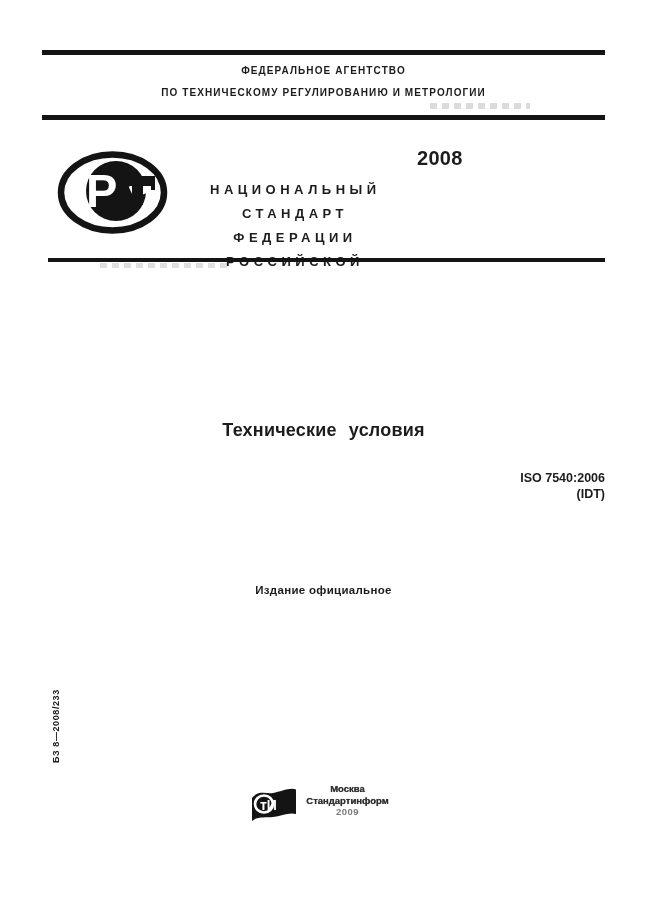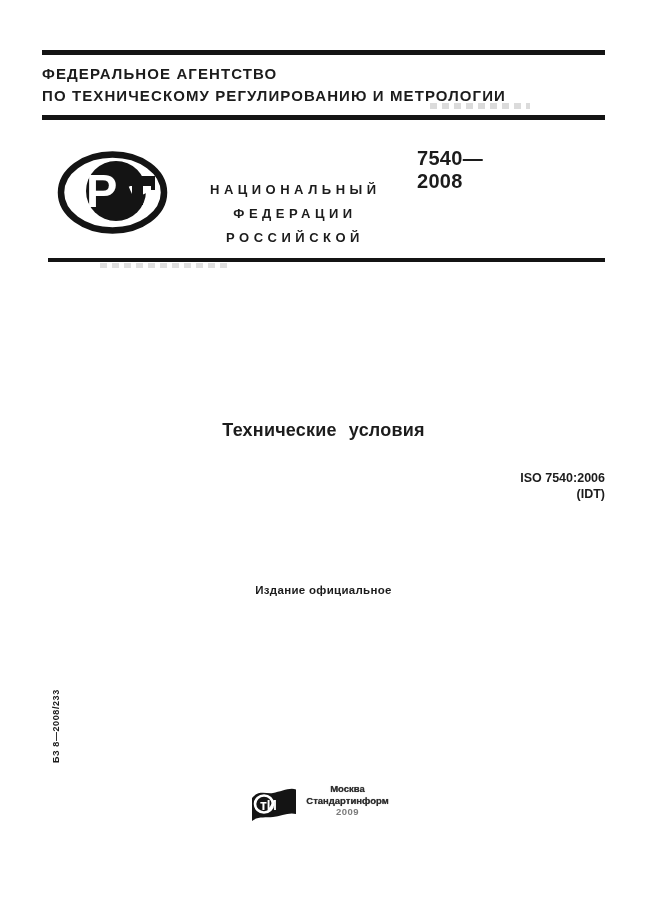--- a/index.html
+++ b/index.html
@@ -2,22 +2,22 @@
 <html><head>
 <meta charset="utf-8">
 <style>
   html,body{margin:0;padding:0;background:#fff;}
   body{width:646px;height:913px;position:relative;overflow:hidden;
        font-family:"Liberation Sans","DejaVu Sans",sans-serif;color:#1c1c1c;}
   .abs{position:absolute;}
   .rule{position:absolute;background:#141414;}
 
   
-  .agency-line{position:absolute;left:42px;width:563px;
-    font-size:15px;font-weight:bold;letter-spacing:1.1px;}
+  .agency-line{position:absolute;left:42px;width:563px;text-align:center;
+    font-size:10px;font-weight:bold;letter-spacing:1.1px;}
 
   
   .org-block{position:absolute;left:210px;top:150px;width:170px;text-align:center;
     font-size:13px;font-weight:bold;letter-spacing:4.5px;line-height:24px;margin-top:28px;}
   .designation{position:absolute;left:417px;top:147px;width:170px;
     font-size:20px;font-weight:bold;line-height:23px;letter-spacing:.3px;}
 
   
   .doc-title{position:absolute;left:42px;top:338px;width:563px;text-align:center;
     font-size:20.5px;font-weight:bold;line-height:26px;word-spacing:9px;letter-spacing:.4px;}
@@ -68,26 +68,26 @@
     <text x="30" y="57" font-size="47" font-weight="bold" font-family="Liberation Sans, sans-serif" fill="#ffffff">Р</text>
     <rect x="66" y="26" width="33" height="10" fill="#141414"></rect>
     <rect x="76" y="26" width="11" height="29" fill="#141414"></rect>
     <rect x="64" y="26" width="4" height="14" fill="#141414"></rect>
     <rect x="95" y="26" width="4" height="14" fill="#141414"></rect>
   </svg>
 </div>
 
 <div class="org-block">
   <div>НАЦИОНАЛЬНЫЙ</div>
+  <div>СТАНДАРТ</div>
   <div>ФЕДЕРАЦИИ</div>
   <div>РОССИЙСКОЙ</div>
 </div>
 
 <div class="designation">
-  <div>7540—</div>
   <div>2008</div>
 </div>
 
 <div class="rule" style="left:48px;top:258px;width:557px;height:4px;"></div>
 <div class="ghost" style="left:100px;top:263px;width:130px;height:5px;"></div>
 
 <div class="doc-title">
 </div>
 <div class="doc-subtitle">Технические условия</div>
 

